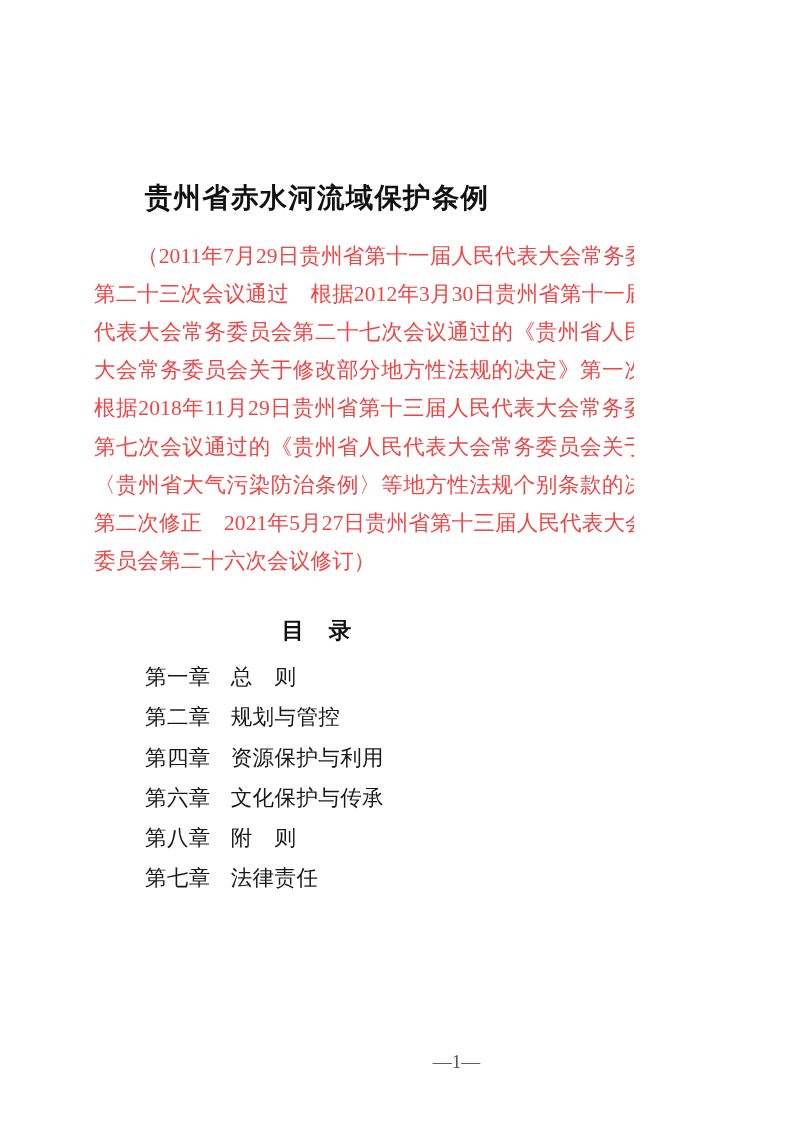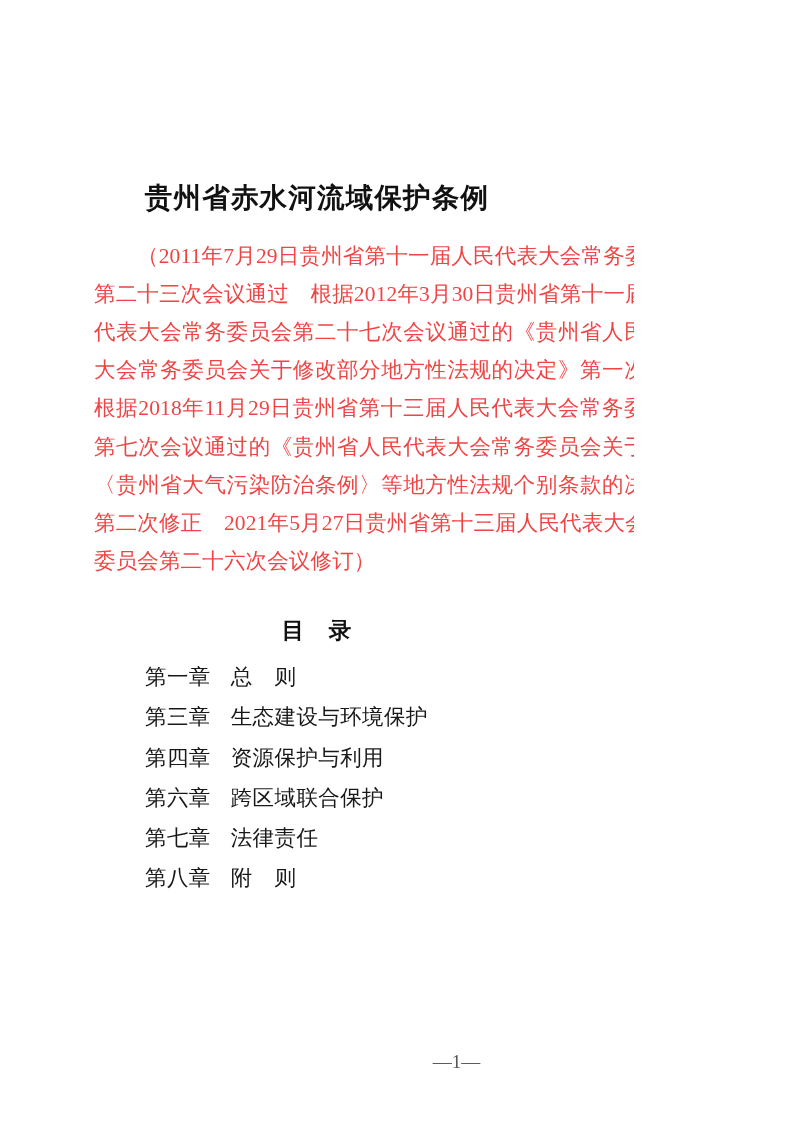--- a/index.html
+++ b/index.html
@@ -122,24 +122,24 @@
 <div class="page">
 
   <h1 class="doc-title">贵州省赤水河流域保护条例</h1>
 
   <p class="preamble">（2011年7月29日贵州省第十一届人民代表大会常务委员会第二十三次会议通过　根据2012年3月30日贵州省第十一届人民代表大会常务委员会第二十七次会议通过的《贵州省人民代表大会常务委员会关于修改部分地方性法规的决定》第一次修正　根据2018年11月29日贵州省第十三届人民代表大会常务委员会第七次会议通过的《贵州省人民代表大会常务委员会关于修改〈贵州省大气污染防治条例〉等地方性法规个别条款的决定》第二次修正　2021年5月27日贵州省第十三届人民代表大会常务委员会第二十六次会议修订）</p>
 
   <h2 class="toc-heading">目　录</h2>
 
   <div class="toc-list">
       <div class="toc-item"><span class="chap-num">第一章</span><span class="chap-gap"></span><span class="chap-name">总　则</span></div>
-      <div class="toc-item"><span class="chap-num">第三章</span><span class="chap-gap"></span><span class="chap-name">生态建设与环境保护</span></div>
+      <div class="toc-item"><span class="chap-num">第二章</span><span class="chap-gap"></span><span class="chap-name">规划与管控</span></div>
       <div class="toc-item"><span class="chap-num">第四章</span><span class="chap-gap"></span><span class="chap-name">资源保护与利用</span></div>
-      <div class="toc-item"><span class="chap-num">第六章</span><span class="chap-gap"></span><span class="chap-name">跨区域联合保护</span></div>
+      <div class="toc-item"><span class="chap-num">第六章</span><span class="chap-gap"></span><span class="chap-name">文化保护与传承</span></div>
+      <div class="toc-item"><span class="chap-num">第八章</span><span class="chap-gap"></span><span class="chap-name">附　则</span></div>
       <div class="toc-item"><span class="chap-num">第七章</span><span class="chap-gap"></span><span class="chap-name">法律责任</span></div>
-      <div class="toc-item"><span class="chap-num">第八章</span><span class="chap-gap"></span><span class="chap-name">附　则</span></div>
     </div>
 
   <div class="page-footer">
     <span class="footer-inner">—1—</span>
   </div>
 
 </div>
 
 </body></html>

